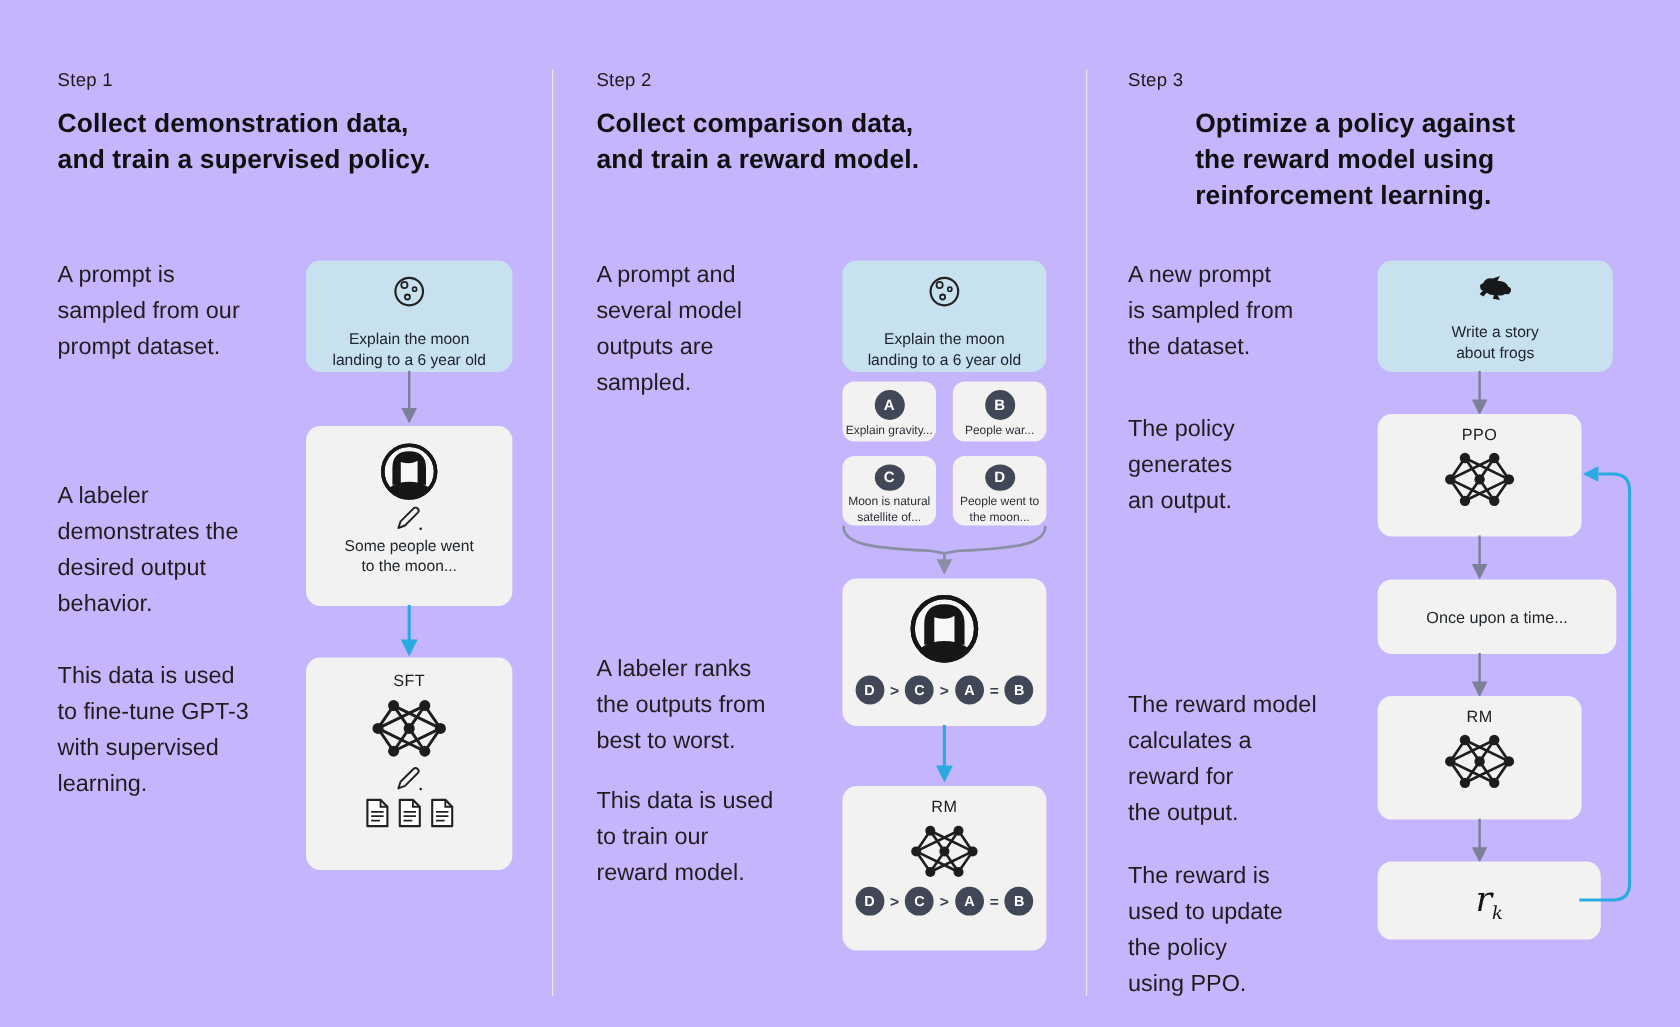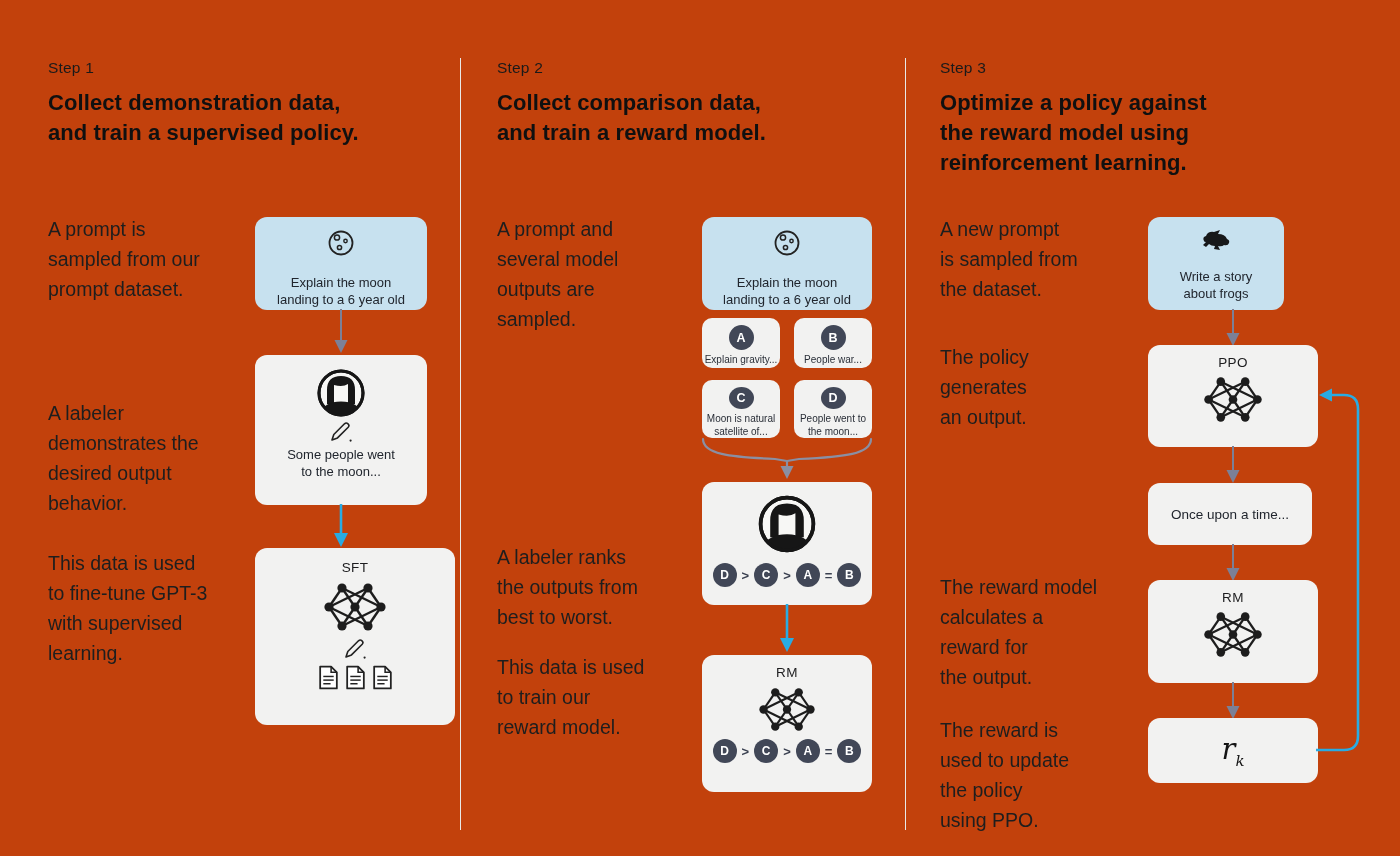--- a/index.html
+++ b/index.html
@@ -1,16 +1,16 @@
 <!DOCTYPE html>
 <html><head>
 <meta charset="utf-8">
 <style>
   html,body{margin:0;padding:0;background:#ffffff;}
-  .page{position:relative;width:1400px;height:856px;background:#c2410c;overflow:hidden;
+  .page{position:relative;width:1400px;height:856px;background:#c4b5fd;overflow:hidden;
         font-family:"Liberation Sans","DejaVu Sans",sans-serif;color:#1c1c1e;}
   .abs{position:absolute;}
   .prel{white-space:pre-line;}
   .divider{position:absolute;width:1px;background:#e8e8e8;}
   .step-label{font-size:15.5px;color:#1a1a1a;letter-spacing:.2px;}
   .heading{font-size:22px;font-weight:bold;line-height:30px;color:#101010;letter-spacing:.1px;}
   .caption{font-size:19.5px;line-height:30px;color:#1e1e1e;}
   .prompt-box{background:#c7e1ef;border-radius:12px;display:flex;flex-direction:column;
               align-items:center;justify-content:flex-start;padding-top:11px;gap:16px;box-sizing:border-box;}
   .node-box{background:#f2f2f1;border-radius:12px;display:flex;flex-direction:column;
@@ -90,21 +90,21 @@
     </svg>
     <div class="box-text prel">Some people went
 to the moon...</div>
   </div>
 
   <svg class="abs" style="left:333px;top:504px;" width="16" height="43">
     <line x1="8" y1="0" x2="8" y2="30" stroke="#29abe2" stroke-width="2.6"></line>
     <polygon points="1,29 15,29 8,43" fill="#29abe2"></polygon>
   </svg>
 
-  <div class="abs node-box" style="left:255px;top:548px;width:200px;height:177px;padding-top:12px;gap:6px;">
+  <div class="abs node-box" style="left:255px;top:548px;width:172px;height:177px;padding-top:12px;gap:6px;">
     <div class="box-title">SFT</div>
     <svg width="66" height="52" viewBox="0 0 66 52">
       <g stroke="#1d1d1d" stroke-width="2.4">
         <line x1="20" y1="7" x2="7" y2="26"></line>
           <line x1="20" y1="7" x2="33" y2="26"></line>
           <line x1="20" y1="7" x2="59" y2="26"></line>
         <line x1="46" y1="7" x2="7" y2="26"></line>
           <line x1="46" y1="7" x2="33" y2="26"></line>
           <line x1="46" y1="7" x2="59" y2="26"></line>
         <line x1="7" y1="26" x2="20" y2="45"></line>
@@ -266,40 +266,40 @@
       <span class="rk-sep">&gt;</span>
       <span class="rk-badge">C</span>
       <span class="rk-sep">&gt;</span>
       <span class="rk-badge">A</span>
       <span class="rk-sep">=</span>
       <span class="rk-badge">B</span>
     </div>
   </div>
 
   <div class="abs step-label" style="left:940px;top:59px;">Step 3</div>
-  <div class="abs heading prel" style="left:940px;top:88px;">Optimize a policy against
+  <div class="abs heading prel" style="left:996px;top:88px;">Optimize a policy against
 the reward model using
 reinforcement learning.</div>
 
   <div class="abs caption prel" style="left:940px;top:214px;">A new prompt
 is sampled from
 the dataset.</div>
   <div class="abs caption prel" style="left:940px;top:342px;">The policy
 generates
 an output.</div>
   <div class="abs caption prel" style="left:940px;top:572px;">The reward model
 calculates a
 reward for
 the output.</div>
   <div class="abs caption prel" style="left:940px;top:715px;">The reward is
 used to update
 the policy
 using PPO.</div>
 
-  <div class="abs prompt-box" style="left:1148px;top:217px;width:136px;height:93px;">
+  <div class="abs prompt-box" style="left:1148px;top:217px;width:196px;height:93px;">
     <svg width="30" height="24" viewBox="0 0 30 24">
       <path d="M3,13 Q1,9 5,8 Q7,3 13,4 L19,2 L17,6 Q24,6 26,11 Q29,12 28,15 Q27,18 23,17 Q21,19 17,18 L19,22 L13,21 L14,18 Q10,18 8,16 L5,19 L2,17 L5,14 Q3,14 3,13 Z" fill="#17181a"></path>
     </svg>
     <div class="box-text prel">Write a story
 about frogs</div>
   </div>
 
   <svg class="abs" style="left:1225px;top:309px;" width="16" height="37">
     <line x1="8" y1="0" x2="8" y2="25" stroke="#7b8097" stroke-width="2"></line>
     <polygon points="1.5,24 14.5,24 8,37" fill="#7b8097"></polygon>
@@ -332,21 +332,21 @@
           <circle cx="46" cy="45" r="4.6"></circle>
       </g>
     </svg>
   </div>
 
   <svg class="abs" style="left:1225px;top:446px;" width="16" height="37">
     <line x1="8" y1="0" x2="8" y2="25" stroke="#7b8097" stroke-width="2"></line>
     <polygon points="1.5,24 14.5,24 8,37" fill="#7b8097"></polygon>
   </svg>
 
-  <div class="abs node-box" style="left:1148px;top:483px;width:164px;height:62px;justify-content:center;">
+  <div class="abs node-box" style="left:1148px;top:483px;width:199px;height:62px;justify-content:center;">
     <div class="once-text">Once upon a time...</div>
   </div>
 
   <svg class="abs" style="left:1225px;top:544px;" width="16" height="37">
     <line x1="8" y1="0" x2="8" y2="25" stroke="#7b8097" stroke-width="2"></line>
     <polygon points="1.5,24 14.5,24 8,37" fill="#7b8097"></polygon>
   </svg>
 
   <div class="abs node-box" style="left:1148px;top:580px;width:170px;height:103px;padding-top:10px;gap:5px;">
     <div class="box-title">RM</div>
@@ -375,21 +375,21 @@
           <circle cx="46" cy="45" r="4.6"></circle>
       </g>
     </svg>
   </div>
 
   <svg class="abs" style="left:1225px;top:682px;" width="16" height="37">
     <line x1="8" y1="0" x2="8" y2="25" stroke="#7b8097" stroke-width="2"></line>
     <polygon points="1.5,24 14.5,24 8,37" fill="#7b8097"></polygon>
   </svg>
 
-  <div class="abs node-box" style="left:1148px;top:718px;width:170px;height:65px;justify-content:center;">
+  <div class="abs node-box" style="left:1148px;top:718px;width:186px;height:65px;justify-content:center;">
     <div class="rk-symbol"><span>r</span><sub>k</sub></div>
   </div>
 
   <svg class="abs" style="left:1316px;top:383px;" width="64" height="374">
     <path d="M0,367 L28,367 Q42,367 42,353 L42,26 Q42,12 28,12 L16,12" fill="none" stroke="#29abe2" stroke-width="2.6"></path>
     <polygon points="16,5.5 16,18.5 3,12" fill="#29abe2"></polygon>
   </svg>
 
 </div>
 

